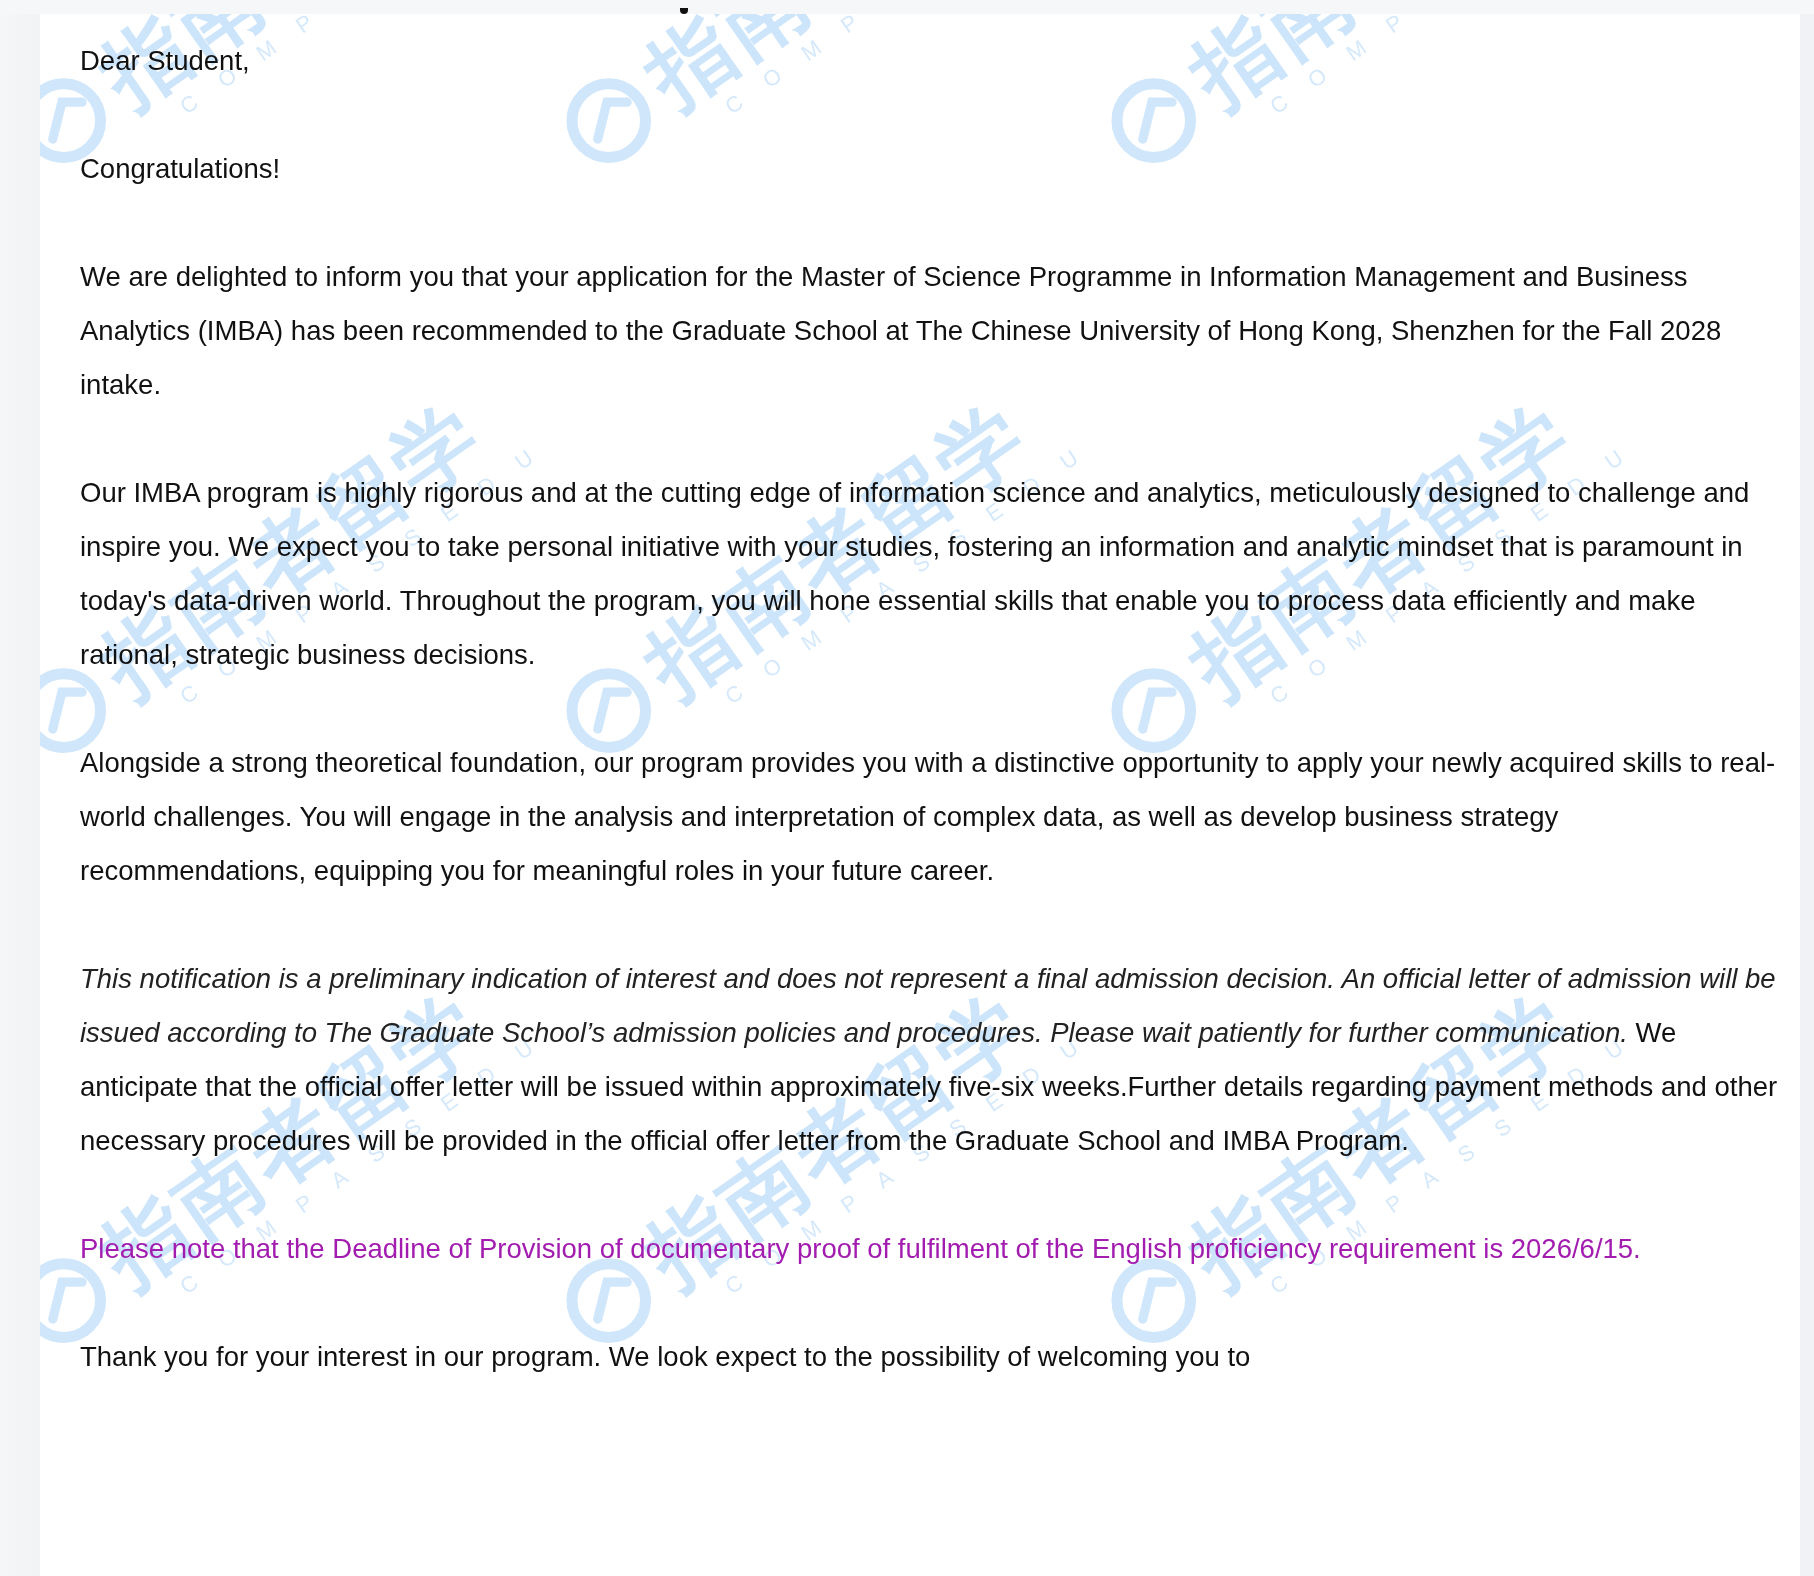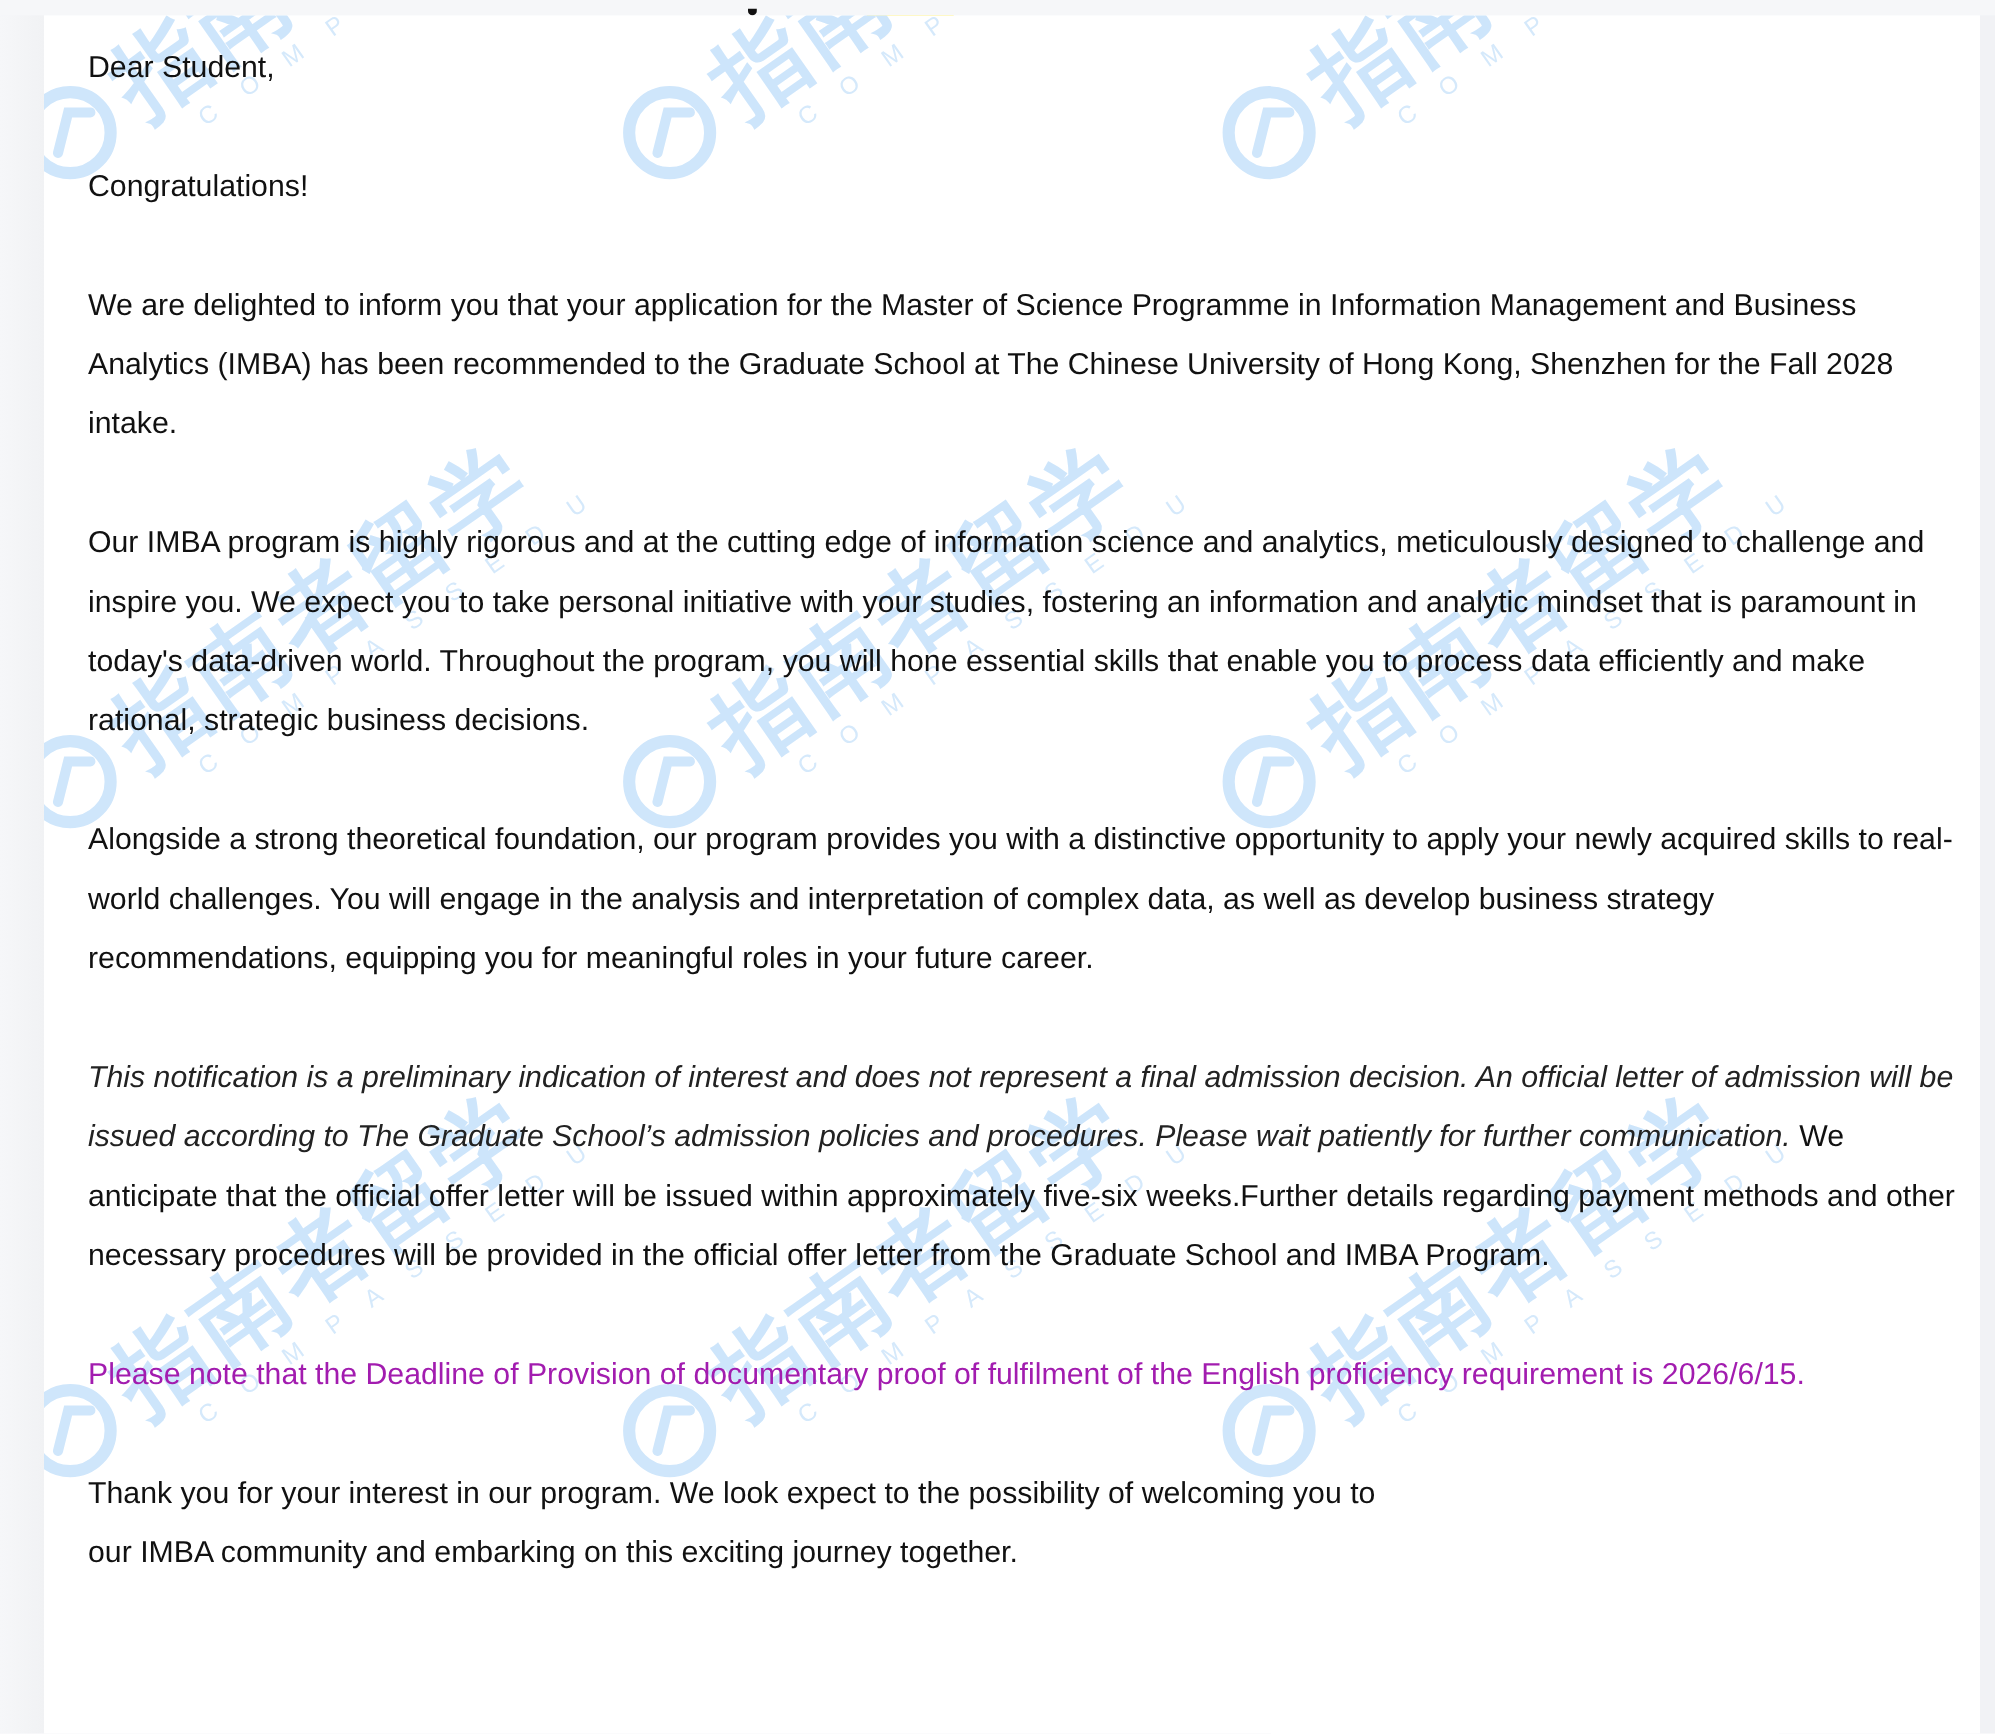--- a/index.html
+++ b/index.html
@@ -147,15 +147,15 @@
     </div>
 
   <div class="body-text">
     <p>Dear Student,</p>
     <p>Congratulations!</p>
     <p>We are delighted to inform you that your application for the Master of Science Programme in Information Management and Business Analytics (IMBA) has been recommended to the Graduate School at The Chinese University of Hong Kong, Shenzhen for the Fall 2028 intake.</p>
     <p>Our IMBA program is highly rigorous and at the cutting edge of information science and analytics, meticulously designed to challenge and inspire you. We expect you to take personal initiative with your studies, fostering an information and analytic mindset that is paramount in today's data-driven world. Throughout the program, you will hone essential skills that enable you to process data efficiently and make rational, strategic business decisions.</p>
     <p>Alongside a strong theoretical foundation, our program provides you with a distinctive opportunity to apply your newly acquired skills to real-world challenges. You will engage in the analysis and interpretation of complex data, as well as develop business strategy recommendations, equipping you for meaningful roles in your future career.</p>
     <p><span class="disclaimer">This notification is a preliminary indication of interest and does not represent a final admission decision. An official letter of admission will be issued according to The Graduate School’s admission policies and procedures. Please wait patiently for further communication. </span><span>We anticipate that the official offer letter will be issued within approximately five-six weeks.Further details regarding payment methods and other necessary procedures will be provided in the official offer letter from the Graduate School and IMBA Program.</span></p>
     <p class="notice-red">Please note that the Deadline of Provision of documentary proof of fulfilment of the English proficiency requirement is 2026/6/15.</p>
-    <p style="margin-bottom:0"><span>Thank you for your interest in our program. We look expect to the possibility of welcoming you to</span><br><span>our IMBA community and embarking on this exciting journey together.</span></p>
+    <p style="margin-bottom:0"><span>Thank you for your interest in our program. We look expect to the possibility of welcoming you to</span><br></p>
   </div>
 </div>
 
 </body></html>

